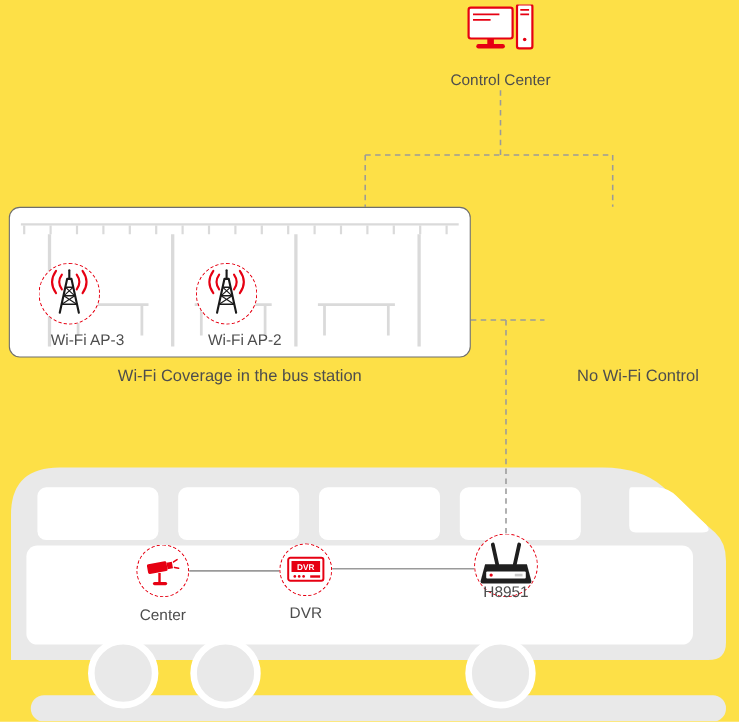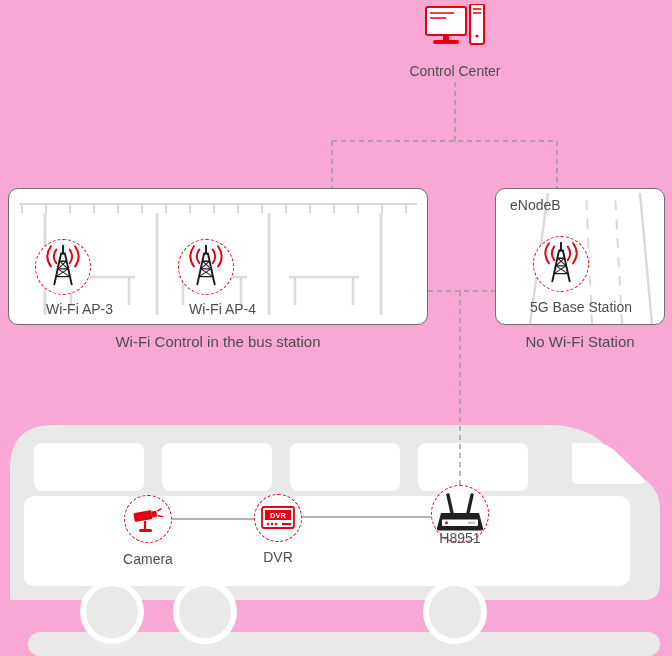--- a/index.html
+++ b/index.html
@@ -1,17 +1,17 @@
 <!DOCTYPE html>
 <html><head>
 <meta charset="utf-8">
 <style>
   * { margin:0; padding:0; box-sizing:border-box; }
   body { font-family:"Liberation Sans", sans-serif; background:#fff; }
-  .stage { position:relative; width:672px; height:656px; background:#f9a8d4; overflow:hidden;text-decoration:underline; }
+  .stage { position:relative; width:672px; height:656px; background:#fde047; overflow:hidden;text-decoration:underline; }
   svg { display:block; }
   .label { font-size:14px; color:#4d4d4d; text-align:center; line-height:1.2; }
   .caption { position:absolute; font-size:15px; color:#4d4d4d; text-align:center; }
   .zone { position:absolute; border:1px solid #6e6e6e; border-radius:10px; background:#fff; }
   .zone-bg { position:absolute; left:0; top:0; }
   .dcircle { border:1.5px dashed #e60012; border-radius:50%; display:flex; align-items:center;
              justify-content:center; background:#fff; }
   .circle-abs { position:absolute; }
   
   .control-center { position:absolute; left:395px; top:4px; width:120px; text-align:center; }
@@ -118,56 +118,39 @@
           </svg>
       </div>
       <div class="label">Wi-Fi AP-3</div>
     </div>
     <div class="ap ap-2">
       <div class="dcircle">
         <svg width="56" height="56" viewBox="0 0 56 56">
             <use href="#tower-sym"></use>
           </svg>
       </div>
-      <div class="label">Wi-Fi AP-4</div>
+      <div class="label">Wi-Fi AP-2</div>
     </div>
   </div>
-  <div class="caption wifi-caption">Wi-Fi Control in the bus station</div>
+  <div class="caption wifi-caption">Wi-Fi Coverage in the bus station</div>
 
-  <div class="zone enb-zone">
-    <svg class="zone-bg" width="168" height="135" viewBox="0 0 168 135">
-      <g stroke="#dadada" fill="none">
-        <path d="M34,135 L52,4" stroke-width="2.5"></path>
-        <path d="M156,135 L144,4" stroke-width="2.5"></path>
-        <path d="M96,135 L90,4" stroke-width="2" stroke-dasharray="10 9"></path>
-        <path d="M126,135 L119,4" stroke-width="2" stroke-dasharray="10 9"></path>
-      </g>
-    </svg>
-    <div class="enb-title">eNodeB</div>
-    <div class="dcircle circle-abs enb-circle">
-      <svg width="56" height="56" viewBox="0 0 56 56">
-          <use href="#tower-sym"></use>
-        </svg>
-    </div>
-    <div class="label enb-label">5G Base Station</div>
-  </div>
-  <div class="caption enb-caption">No Wi-Fi Station</div>
+  <div class="caption enb-caption">No Wi-Fi Control</div>
 
   <div class="dcircle circle-abs camera-circle">
     <svg width="34" height="34" viewBox="0 0 34 34">
       <g transform="rotate(-10 15 14)">
         <rect x="3" y="9" width="18" height="9" rx="1.5" fill="#e60012"></rect>
         <rect x="21" y="10.5" width="5" height="6" fill="#e60012"></rect>
         <path d="M27.5,11 L31,9.5 M27.5,16 L31,17.5" stroke="#e60012" stroke-width="1.4" stroke-linecap="round"></path>
       </g>
       <path d="M14,19 V27" stroke="#e60012" stroke-width="2.2"></path>
       <rect x="8" y="27" width="13" height="3" rx="1.5" fill="#e60012"></rect>
     </svg>
   </div>
-  <div class="label camera-label">Camera</div>
+  <div class="label camera-label">Center</div>
 
   <div class="dcircle circle-abs dvr-circle">
     <svg width="36" height="30" viewBox="0 0 36 30">
       <rect x="2" y="4" width="32" height="21" rx="2" fill="#fff" stroke="#e60012" stroke-width="1.8"></rect>
       <rect x="5" y="7" width="26" height="10" fill="#e60012"></rect>
       <text x="18" y="15" text-anchor="middle" font-family="Liberation Sans, sans-serif" font-size="7.5" font-weight="bold" fill="#fff">DVR</text>
       <circle cx="8" cy="21" r="1.2" fill="#e60012"></circle>
       <circle cx="12" cy="21" r="1.2" fill="#e60012"></circle>
       <circle cx="16" cy="21" r="1.2" fill="#e60012"></circle>
       <rect x="22" y="20" width="9" height="2.2" fill="#e60012"></rect>

